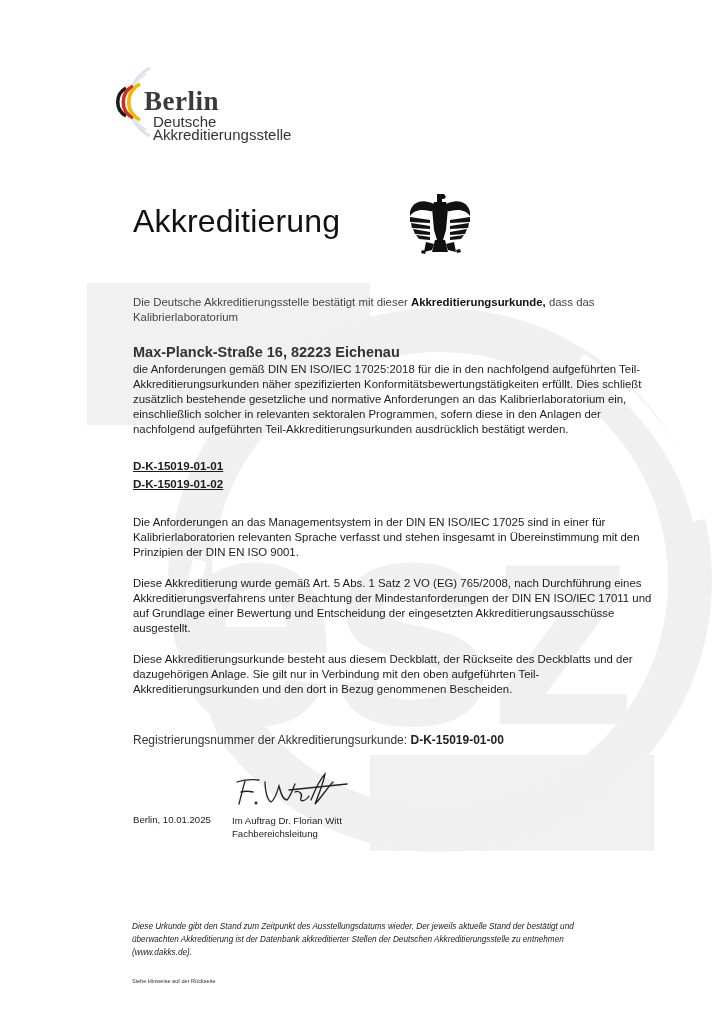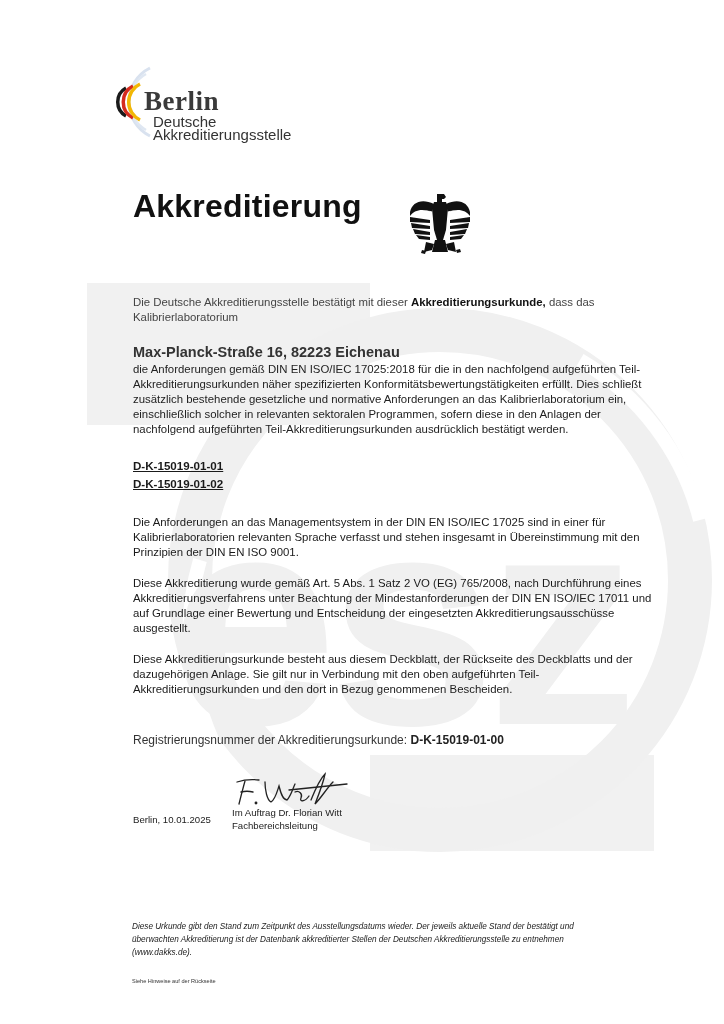--- a/index.html
+++ b/index.html
@@ -25,21 +25,21 @@
     .logo-word {
       position: absolute; left: 44px; top: 24px; font-family: "Liberation Serif", serif;
       font-weight: 700; font-size: 27px; color: #3a3a3a; letter-spacing: 0.5px;
     }
     .logo-sub {
       position: absolute; left: 53px; top: 53px; font-size: 15px; line-height: 13px; color: #333;
     }
 
     
     .title {
-      position: absolute; left: 133px; top: 188px; font-size: 32px; font-weight: 700; color: #111;
+      position: absolute; left: 133px; top: 203px; font-size: 32px; font-weight: 400; color: #111;
       letter-spacing: 0.2px;
     }
     .eagle { position: absolute; left: 404px; top: 190px; width: 72px; height: 72px; }
 
     
     .content { position: absolute; left: 133px; top: 295px; width: 520px; font-size: 11.4px; line-height: 15px; }
     .p { margin: 0; }
     .intro { color: #444; }
     .intro b { color: #111; }
     .lab-name { margin-top: 18px; font-size: 14.5px; line-height: 19px; font-weight: 700; color: #333; }
@@ -47,21 +47,21 @@
     .codes { margin-top: 20px; font-weight: 700; line-height: 18px; font-size: 11.6px; color: #1a1a1a; text-decoration: underline; }
     .mgmt { margin-top: 22px; }
     .legal { margin-top: 16px; }
     .composition { margin-top: 16px; }
     .reg { margin-top: 36px; font-size: 12px; color: #333; }
     .reg b { color: #222; }
 
     .sig-area { position: absolute; left: 133px; top: 770px; width: 400px; height: 60px; }
     .signature { position: absolute; left: 96px; top: 0; width: 120px; height: 42px; }
     .place-date { position: absolute; left: 0; top: 44px; font-size: 9.6px; color: #222; }
-    .signer { position: absolute; left: 99px; top: 36px; font-size: 9.6px; line-height: 13px; color: #222; }
+    .signer { position: absolute; left: 99px; top: 44px; font-size: 9.6px; line-height: 13px; color: #222; }
 
     .footer-note {
       position: absolute; left: 132px; top: 920px; width: 490px; font-size: 8.2px; line-height: 13px;
       font-style: italic; color: #222;
     }
     .back-note { position: absolute; left: 132px; top: 978px; font-size: 5.6px; color: #333; }
   </style>
 </head>
 <body>
 

